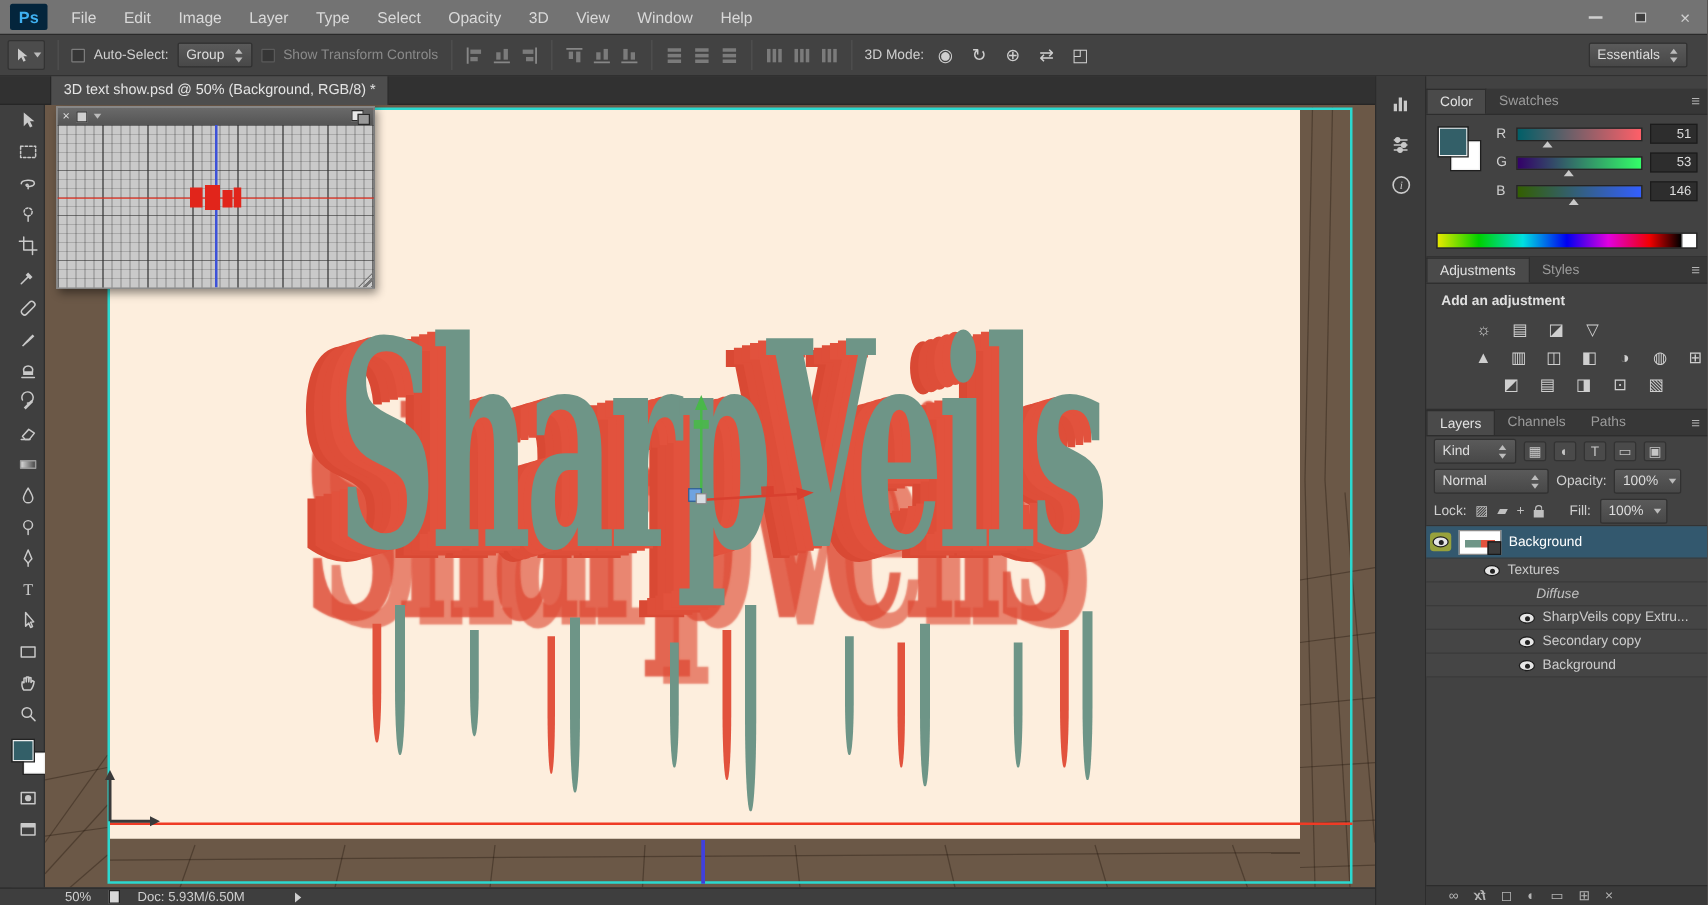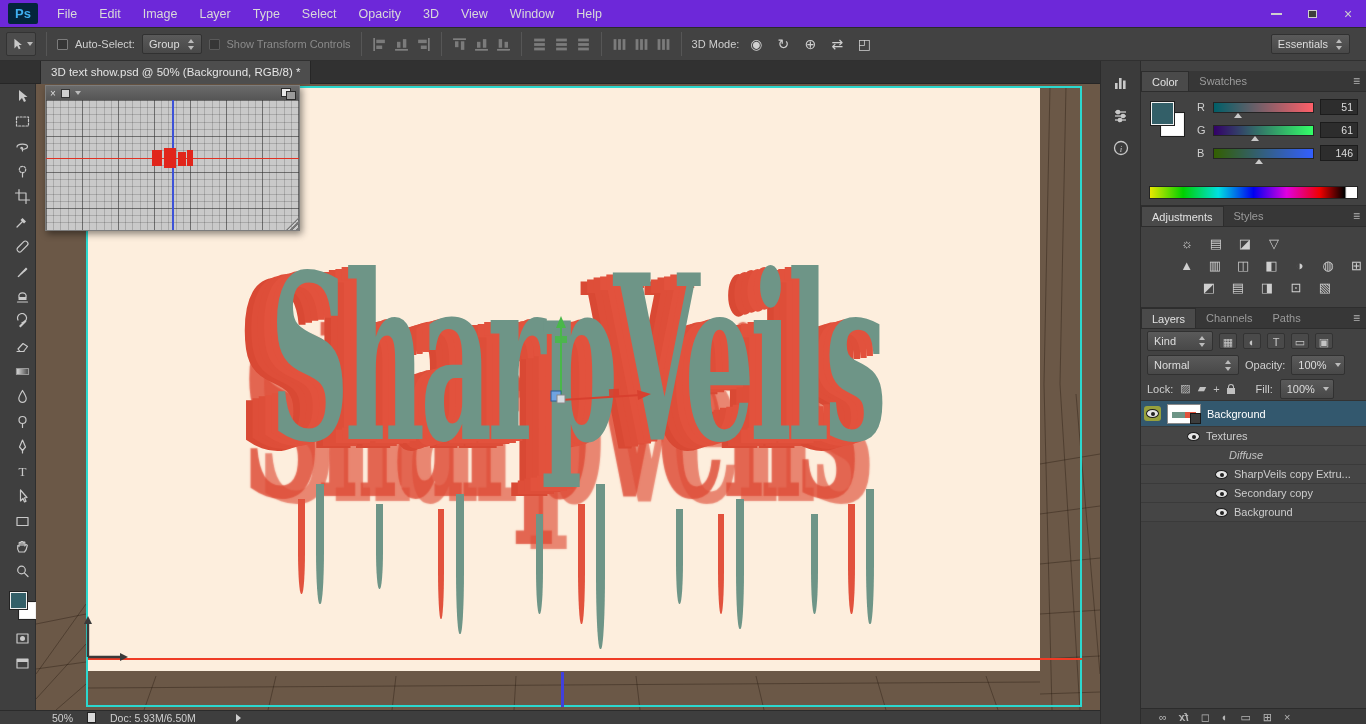--- a/index.html
+++ b/index.html
@@ -1,21 +1,21 @@
 <!DOCTYPE html>
 <html><head>
 <meta charset="utf-8">
 <style>
   *{margin:0;padding:0;box-sizing:border-box}
   html,body{width:1366px;height:724px;background:#222;overflow:hidden}
   body{font-family:"Liberation Sans",sans-serif;font-size:11px;color:#d4d4d4}
   #root{position:relative;width:1366px;height:724px;background:#474747;overflow:hidden}
 
   
-  #menubar{position:absolute;left:0;top:0;width:1366px;height:28px;background:#6d28d9;border-bottom:1px solid #2a2a2a;display:flex;align-items:center}
+  #menubar{position:absolute;left:0;top:0;width:1366px;height:28px;background:#737373;border-bottom:1px solid #2a2a2a;display:flex;align-items:center}
   #ps-logo{width:30px;height:21px;margin:0 8px 0 8px;background:#04253c;color:#3fb0f0;font-weight:bold;font-size:13px;display:flex;align-items:center;justify-content:center;border-radius:2px}
   .menu-item{padding:0 11px;height:28px;line-height:28px;font-size:12.5px;color:#d9d9d9;cursor:default}
   #win-controls{margin-left:auto;display:flex}
   .winbtn{width:36px;height:27px;display:flex;align-items:center;justify-content:center;color:#cfcfcf}
   .winbtn .bar{width:11px;height:2px;background:#cfcfcf}
   .winbtn .sq{width:9px;height:8px;border:1px solid #cfcfcf;position:relative;background:#3e3e3e}
   .winbtn .sq::before{content:"";position:absolute;left:2px;top:-3px;width:9px;height:8px;border:1px solid #cfcfcf;z-index:-1}
 
   
   #optionsbar{position:absolute;left:0;top:28px;width:1366px;height:33px;background:#424242;border-bottom:1px solid #303030;display:flex;align-items:center;gap:7px;padding:0 6px}
@@ -529,40 +529,41 @@
           <div class="ctrack" style="background:linear-gradient(to right,rgb(0,95,104),rgb(255,95,104))">
             <span class="cthumb" style="left:20%"></span>
           </div>
           <div class="cval">51</div>
         </div>
         <div class="crow">
           <span class="clabel">G</span>
           <div class="ctrack" style="background:linear-gradient(to right,rgb(51,0,104),rgb(51,255,104))">
             <span class="cthumb" style="left:37%"></span>
           </div>
-          <div class="cval">61</div>
+          <div class="cval">53</div>
         </div>
         <div class="crow">
           <span class="clabel">B</span>
           <div class="ctrack" style="background:linear-gradient(to right,rgb(51,95,0),rgb(51,95,255))">
             <span class="cthumb" style="left:41%"></span>
           </div>
           <div class="cval">146</div>
         </div>
         <div id="spectrum"></div>
       </div>
     </div>
 
     <div class="sect">
       <div class="ptabs">
         <div class="ptab active">Adjustments</div>
         <div class="ptab">Styles</div>
         <span class="pmenu">≡</span>
       </div>
       <div id="adj-body">
+        <div id="adj-heading">Add an adjustment</div>
         <div class="adj-row">
           <span class="adj-ic">☼</span>
           <span class="adj-ic">▤</span>
           <span class="adj-ic">◪</span>
           <span class="adj-ic">▽</span>
         </div>
         <div class="adj-row">
           <span class="adj-ic">▲</span>
           <span class="adj-ic">▥</span>
           <span class="adj-ic">◫</span>

